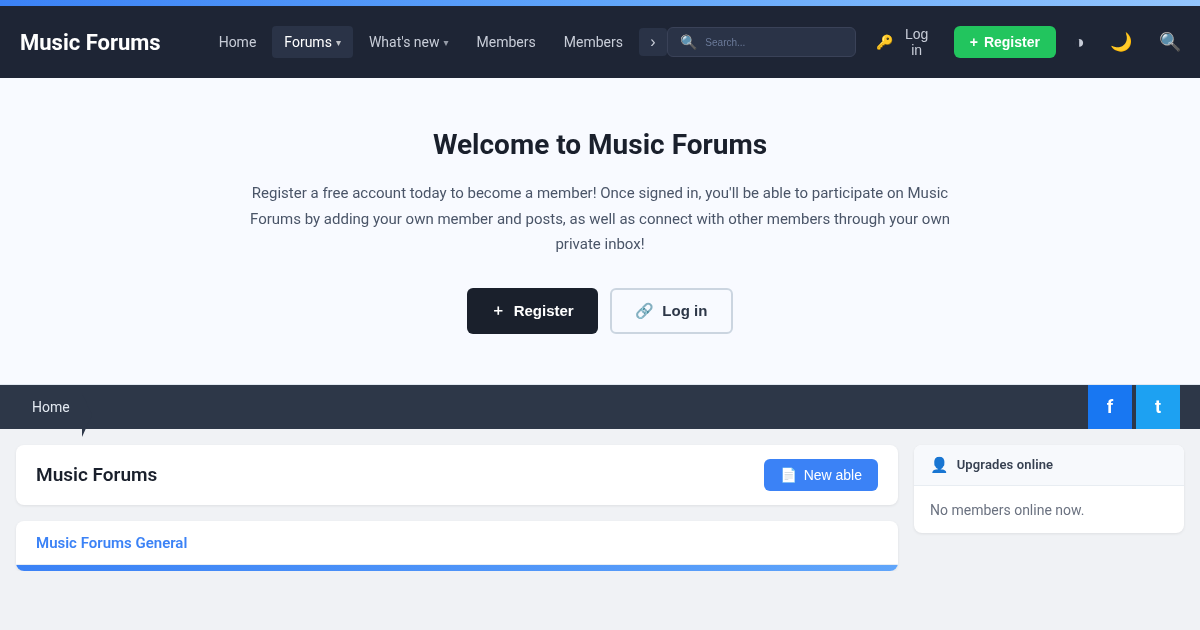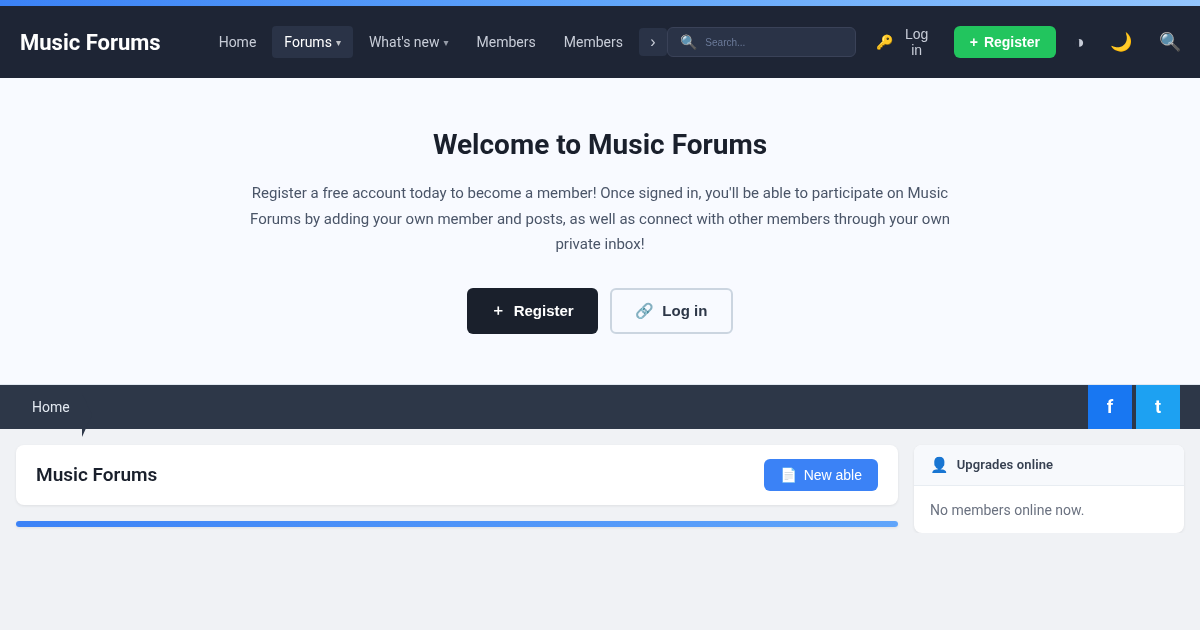--- a/index.html
+++ b/index.html
@@ -452,20 +452,23 @@
         <div class="forum-box-header">
           <span class="forum-box-title">Music Forums</span>
           <button class="new-posts-button">
             <span>📄</span>
             <span>New able</span>
           </button>
         </div>
       </div>
 
       <div class="subforum-section">
+        <div class="subforum-title-bar">
+          <a class="subforum-title-link" href="#">Music Forums General</a>
+        </div>
         <div class="subforum-blue-bar"></div>
       </div>
     </div>
 
     <div style="width: 270px; flex-shrink: 0;">
       <div class="members-card">
         <div class="members-card-header">
           <span class="members-icon">👤</span>
           <span class="members-label">Upgrades online</span>
         </div>

